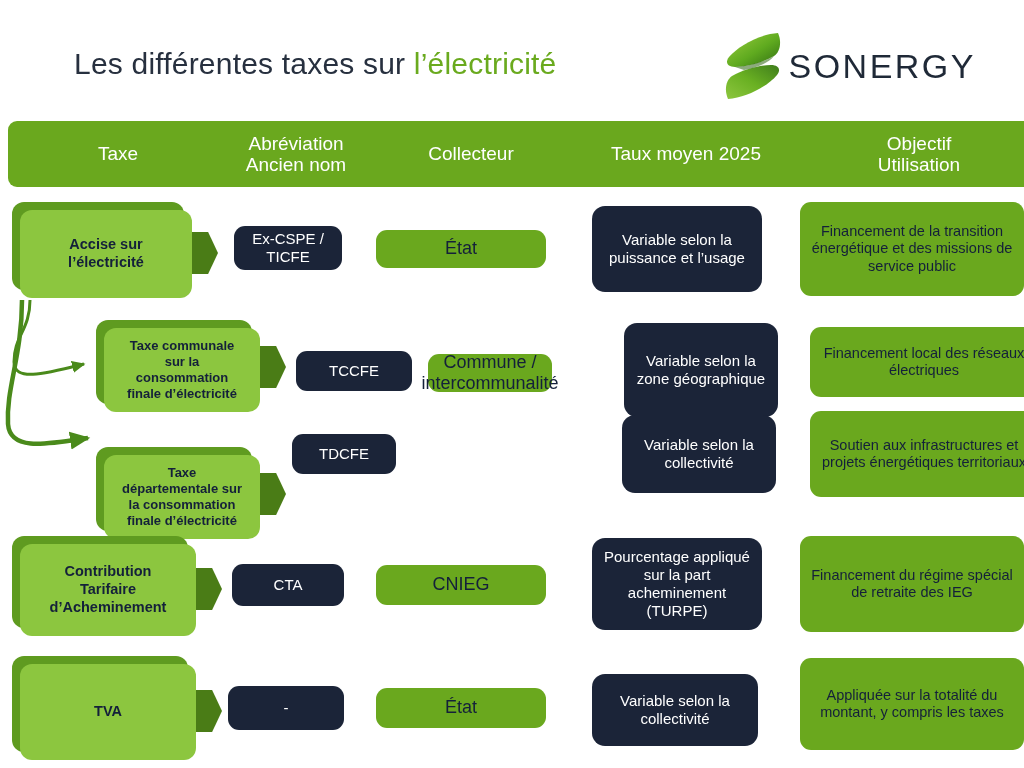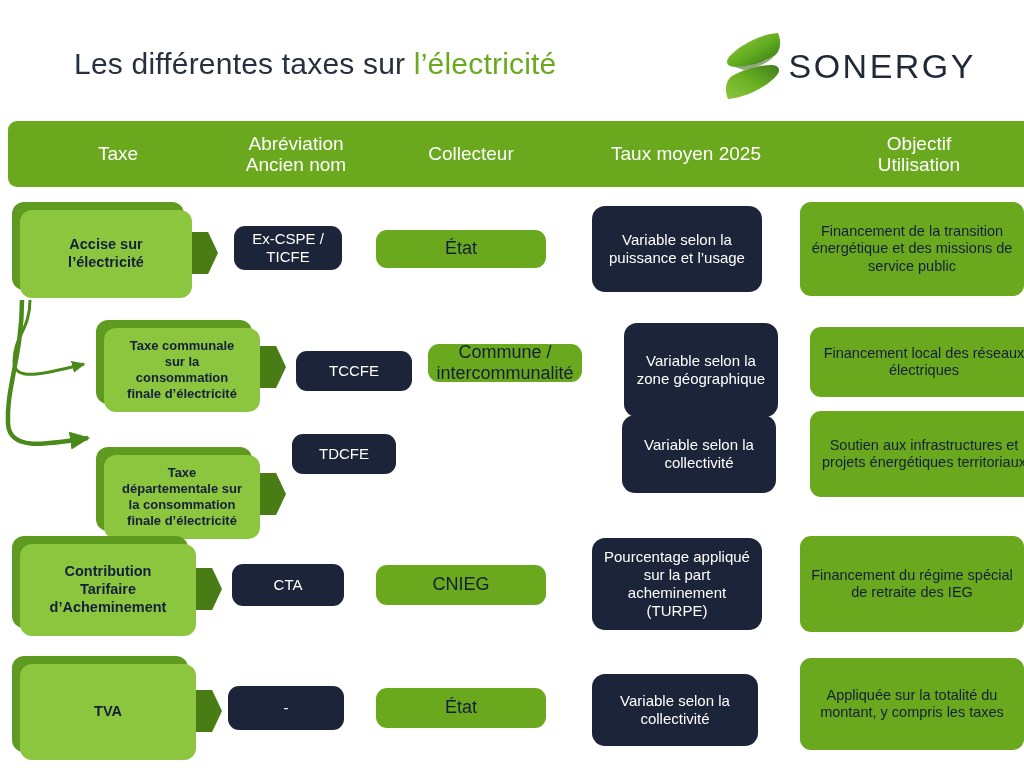--- a/index.html
+++ b/index.html
@@ -179,21 +179,21 @@
   <div class="green-pill obj" style="left:800px; top:4px; width:224px; height:94px;">Financement de la transition énergétique et des missions de service public</div>
 </div>
 
 <div class="row" style="top:318px;height:96px;">
   <div class="tax-card-wrap" style="left:96px; top:2px; width:156px; height:84px;">
     <div class="tax-shadow"></div>
     <div class="tax-card" style="font-size:13px;">Taxe communale sur la consommation finale d’électricité</div>
     <div class="tab-arrow" style="left:164px; top:26px;"></div>
   </div>
   <div class="dark-pill" style="left:296px; top:33px; width:116px; height:40px;">TCCFE</div>
-  <div class="green-pill" style="left:428px; top:26px; width:154px; height:38px;" style2="">Commune / intercommunalité</div>
+  <div class="green-pill" style="left:428px; top:36px; width:124px; height:38px;" style2="">Commune / intercommunalité</div>
   <div class="rate-card" style="left:624px; top:5px; width:154px; height:94px;">Variable selon la zone géographique</div>
   <div class="green-pill obj" style="left:810px; top:9px; width:228px; height:70px;">Financement local des réseaux électriques</div>
 </div>
 
 <div class="row" style="top:408px;height:96px;">
   <div class="tax-card-wrap" style="left:96px; top:12px; width:156px; height:84px;margin-top:27px;">
     <div class="tax-shadow"></div>
     <div class="tax-card" style="font-size:13px;">Taxe départementale sur la consommation finale d’électricité</div>
     <div class="tab-arrow" style="left:164px; top:26px;"></div>
   </div>

